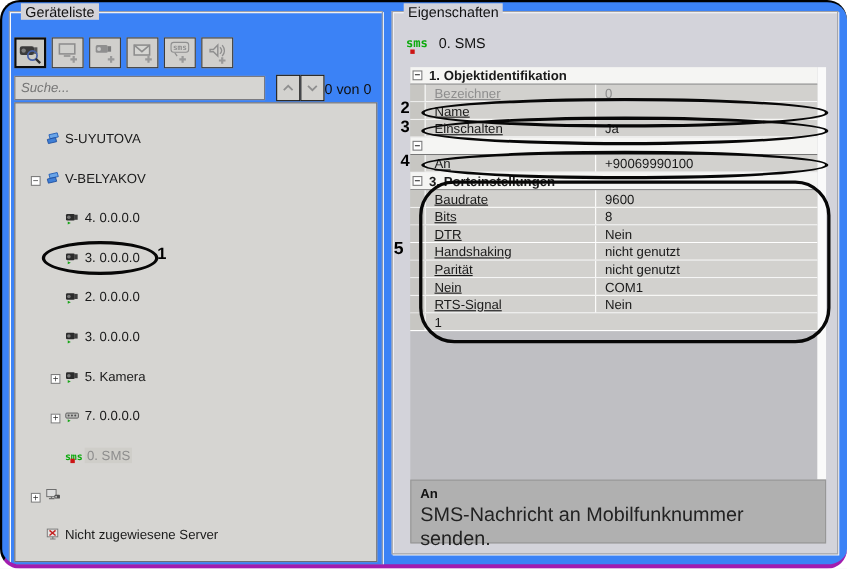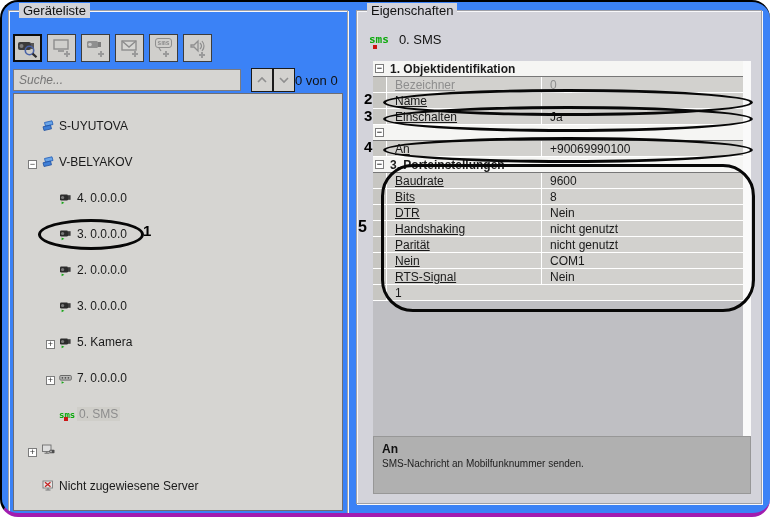--- a/index.html
+++ b/index.html
@@ -61,21 +61,21 @@
   .ggutter{width:13px;height:100%;background:#c7c6c2;border-right:1px solid #fff;flex:none;}
   .glabel{width:155px;height:100%;border-right:1px solid #fff;padding-left:8px;box-sizing:border-box;
     display:flex;align-items:center;flex:none;text-decoration:underline;}
   .gvalue{flex:1;height:100%;padding-left:8px;display:flex;align-items:center;}
   .ro .glabel,.ro .gvalue{color:#8e8e8e;}
 
   
   #prop-desc{position:absolute;left:16px;top:425px;width:378px;height:58px;box-sizing:border-box;
     background:#b0b0b0;border:1px solid #979797;padding:5px 8px;}
   #prop-desc .desc-title{font-weight:bold;font-size:12px;color:#111;}
-  #prop-desc .desc-text{font-size:10px;color:#222;margin-top:2px;}
+  #prop-desc .desc-text{font-size:18px;color:#222;margin-top:2px;}
 
   
   .ann{position:absolute;border:3px solid #070707;pointer-events:none;}
   .ellipse{border-radius:50%;}
   .annlabel{position:absolute;font-weight:bold;font-size:15px;color:#000;pointer-events:none;}
   svg{display:block;}
 </style>
 </head>
 <body>
 

